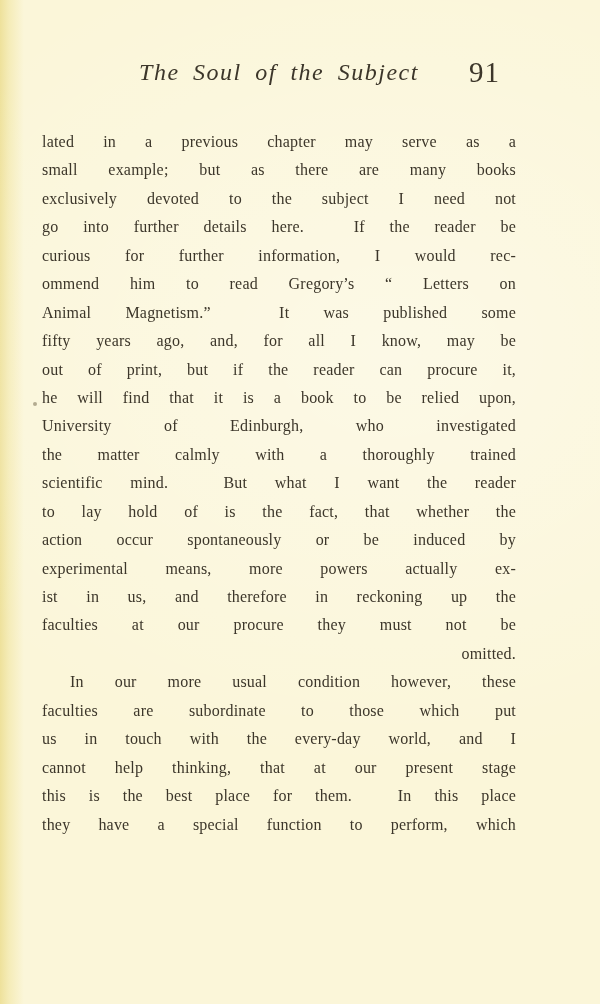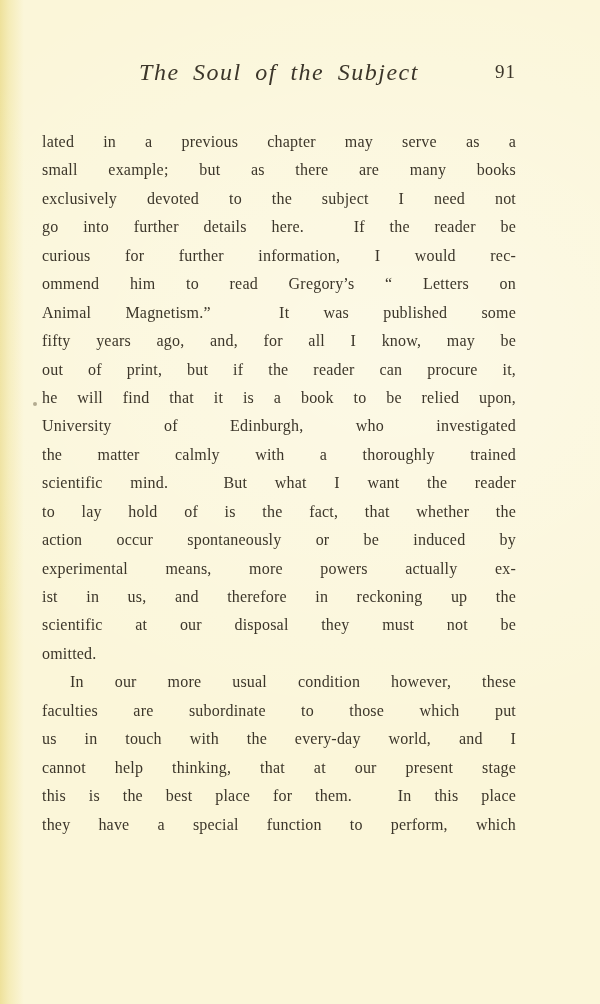--- a/index.html
+++ b/index.html
@@ -32,34 +32,34 @@
   .running-title {
     display: block;
     text-align: center;
     font-style: italic;
     font-size: 24px;
     letter-spacing: 1.5px;
     word-spacing: 6px;
   }
   .page-number {
     position: absolute;
-    right: 0;
+    right: 16px;
     top: 0;
-    font-size: 19px;
+    font-size: 29px;
     letter-spacing: 1px;
     font-variant-numeric: oldstyle-nums;
   }
   .page-body {
     font-size: 16px;
     letter-spacing: 0.2px;
   }
   .line {
     height: 28.45px;
     line-height: 28.45px;
-    text-align: left;
+    text-align: right;
     white-space: normal;
   }
   .line.just {
     text-align: justify;
     text-align-last: justify;
     -moz-text-align-last: justify;
   }
   .line.indent {
     text-indent: 28px;
   }
@@ -92,21 +92,21 @@
       <div class="line just">fifty years ago, and, for all I know, may be</div>
       <div class="line just">out of print, but if the reader can procure it,</div>
       <div class="line just">he will find that it is a book to be relied upon,</div>
       <div class="line just">University of Edinburgh, who investigated</div>
       <div class="line just">the matter calmly with a thoroughly trained</div>
       <div class="line just">scientific mind.&nbsp; But what I want the reader</div>
       <div class="line just">to lay hold of is the fact, that whether the</div>
       <div class="line just">action occur spontaneously or be induced by</div>
       <div class="line just">experimental means, more powers actually ex-</div>
       <div class="line just">ist in us, and therefore in reckoning up the</div>
-      <div class="line just">scientific at our disposal they must not be</div>
+      <div class="line just">faculties at our procure they must not be</div>
       <div class="line">omitted.</div>
       <div class="line indent just">In our more usual condition however, these</div>
       <div class="line just">faculties are subordinate to those which put</div>
       <div class="line just">us in touch with the every-day world, and I</div>
       <div class="line just">cannot help thinking, that at our present stage</div>
       <div class="line just">this is the best place for them.&nbsp; In this place</div>
       <div class="line just">they have a special function to perform, which</div>
     </div>
   <div class="scan-speck"></div>
 </div>

